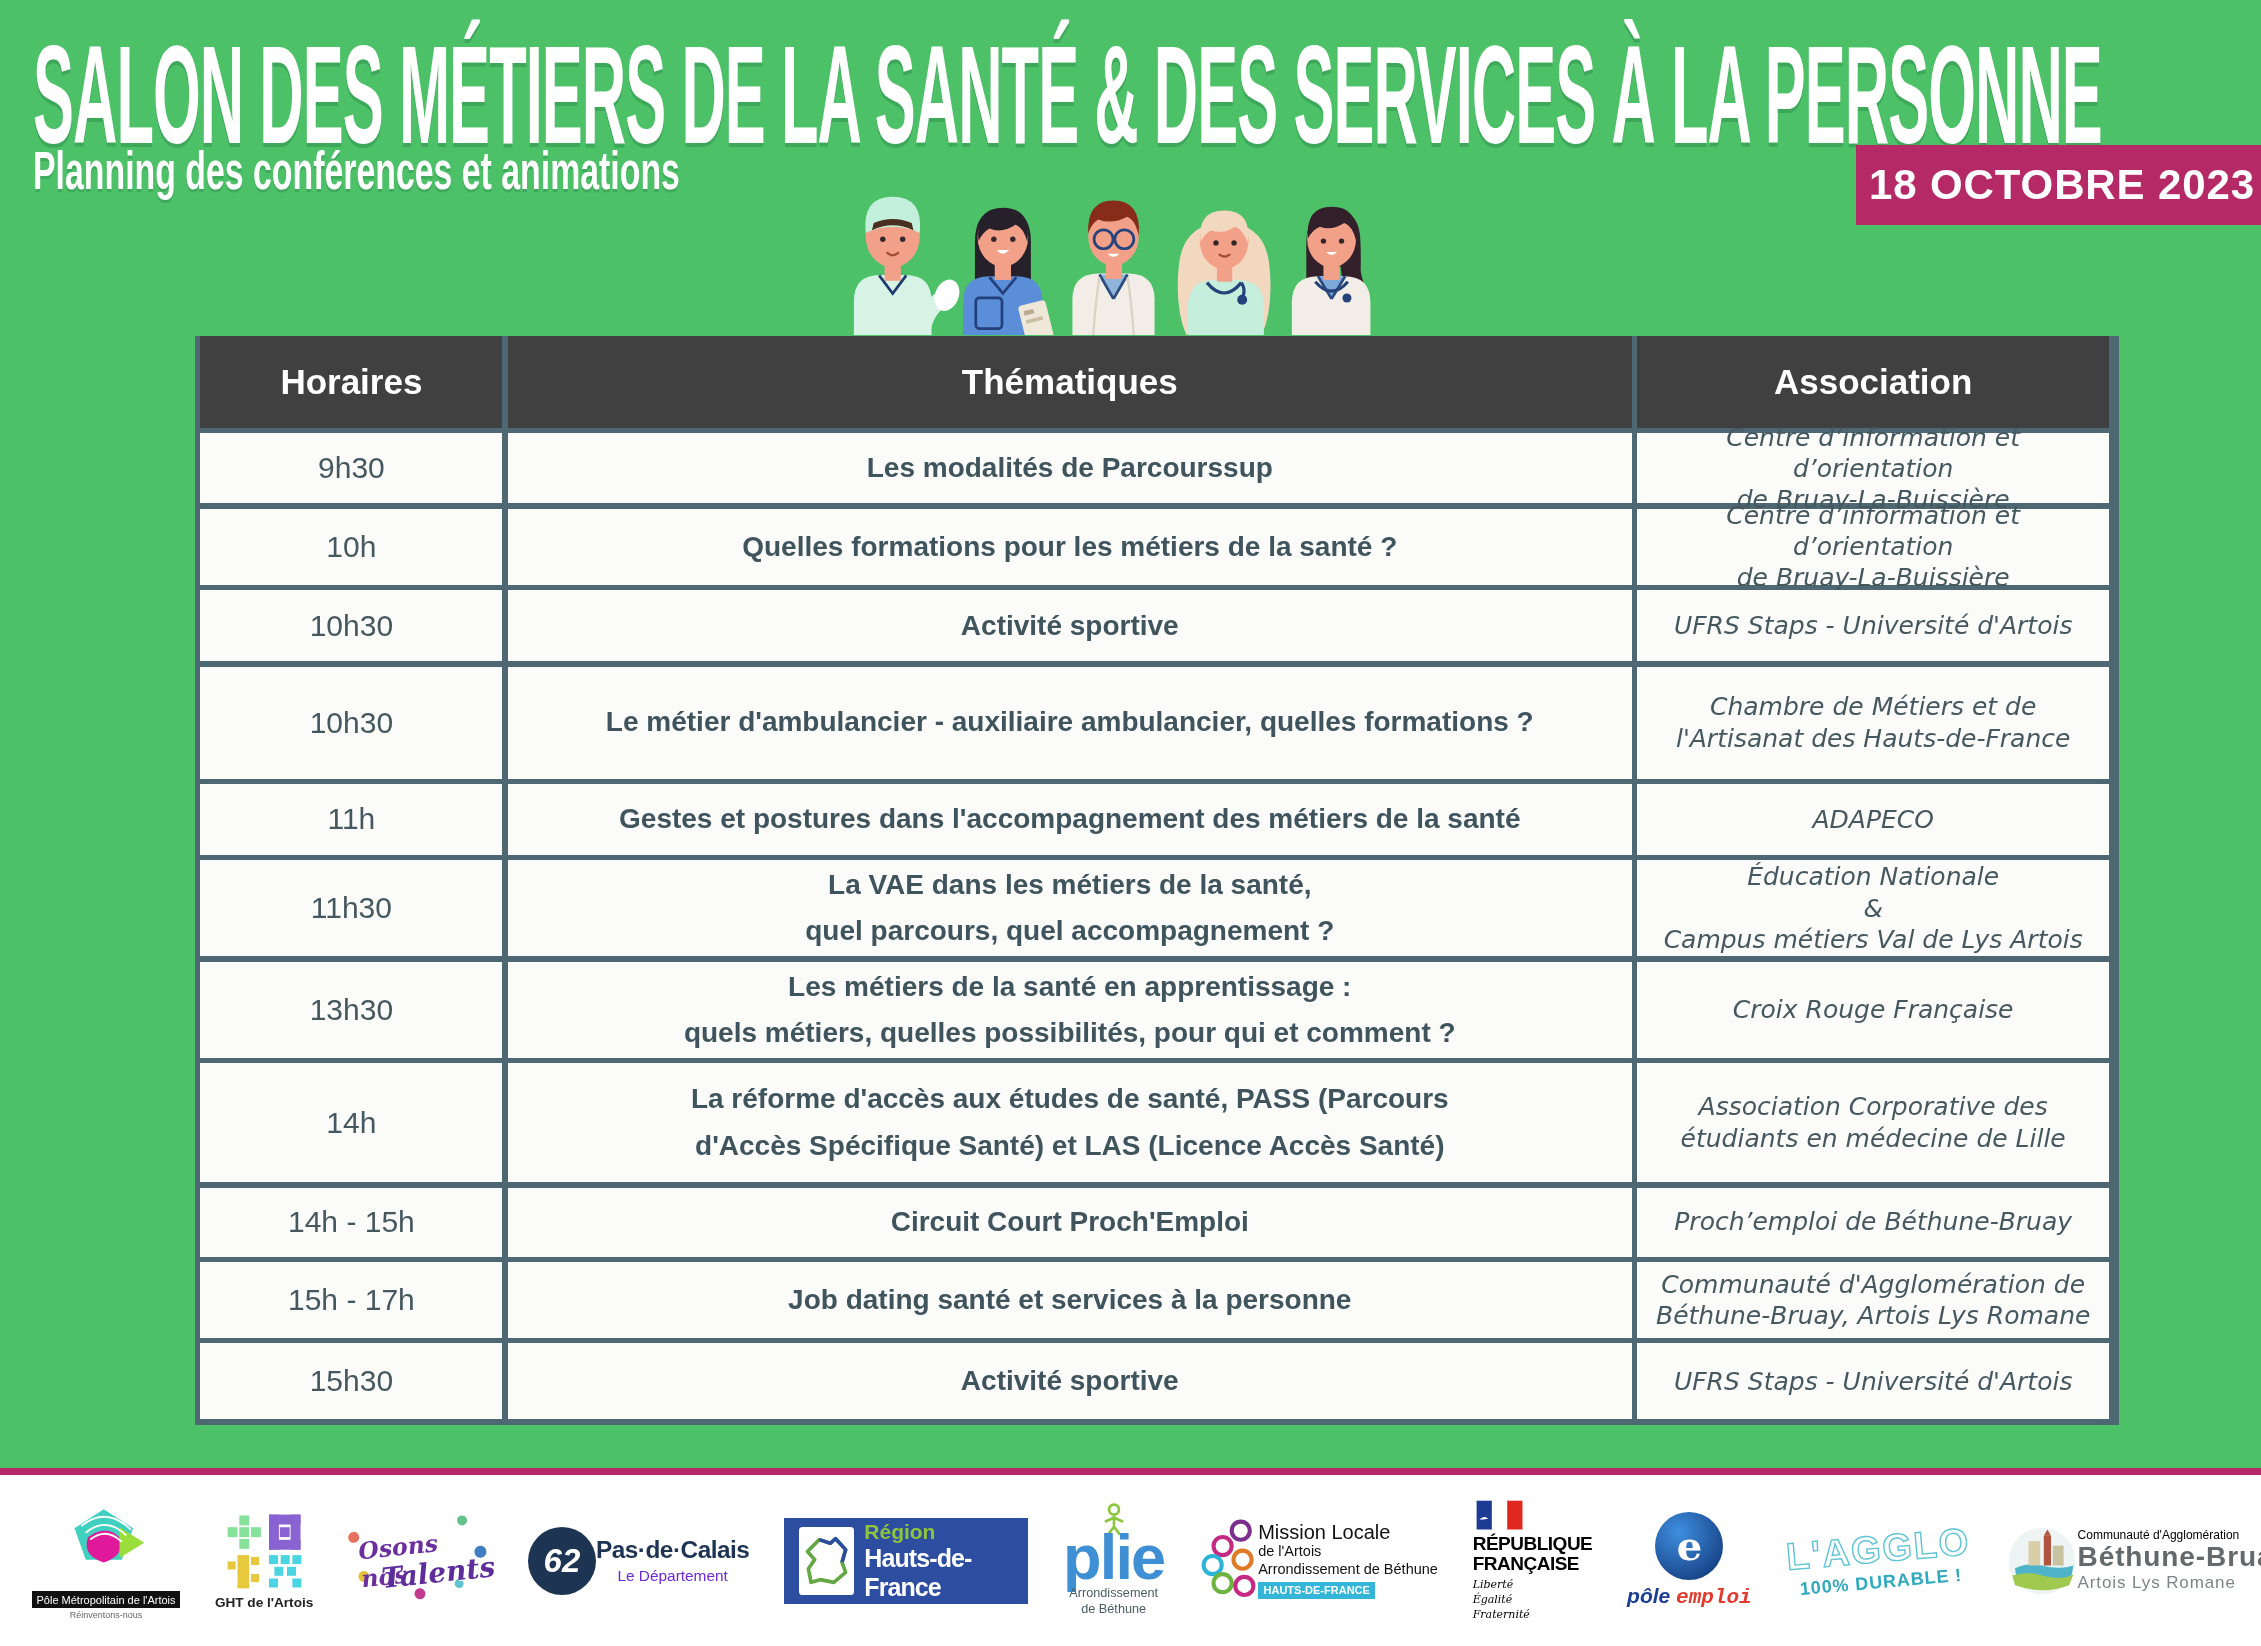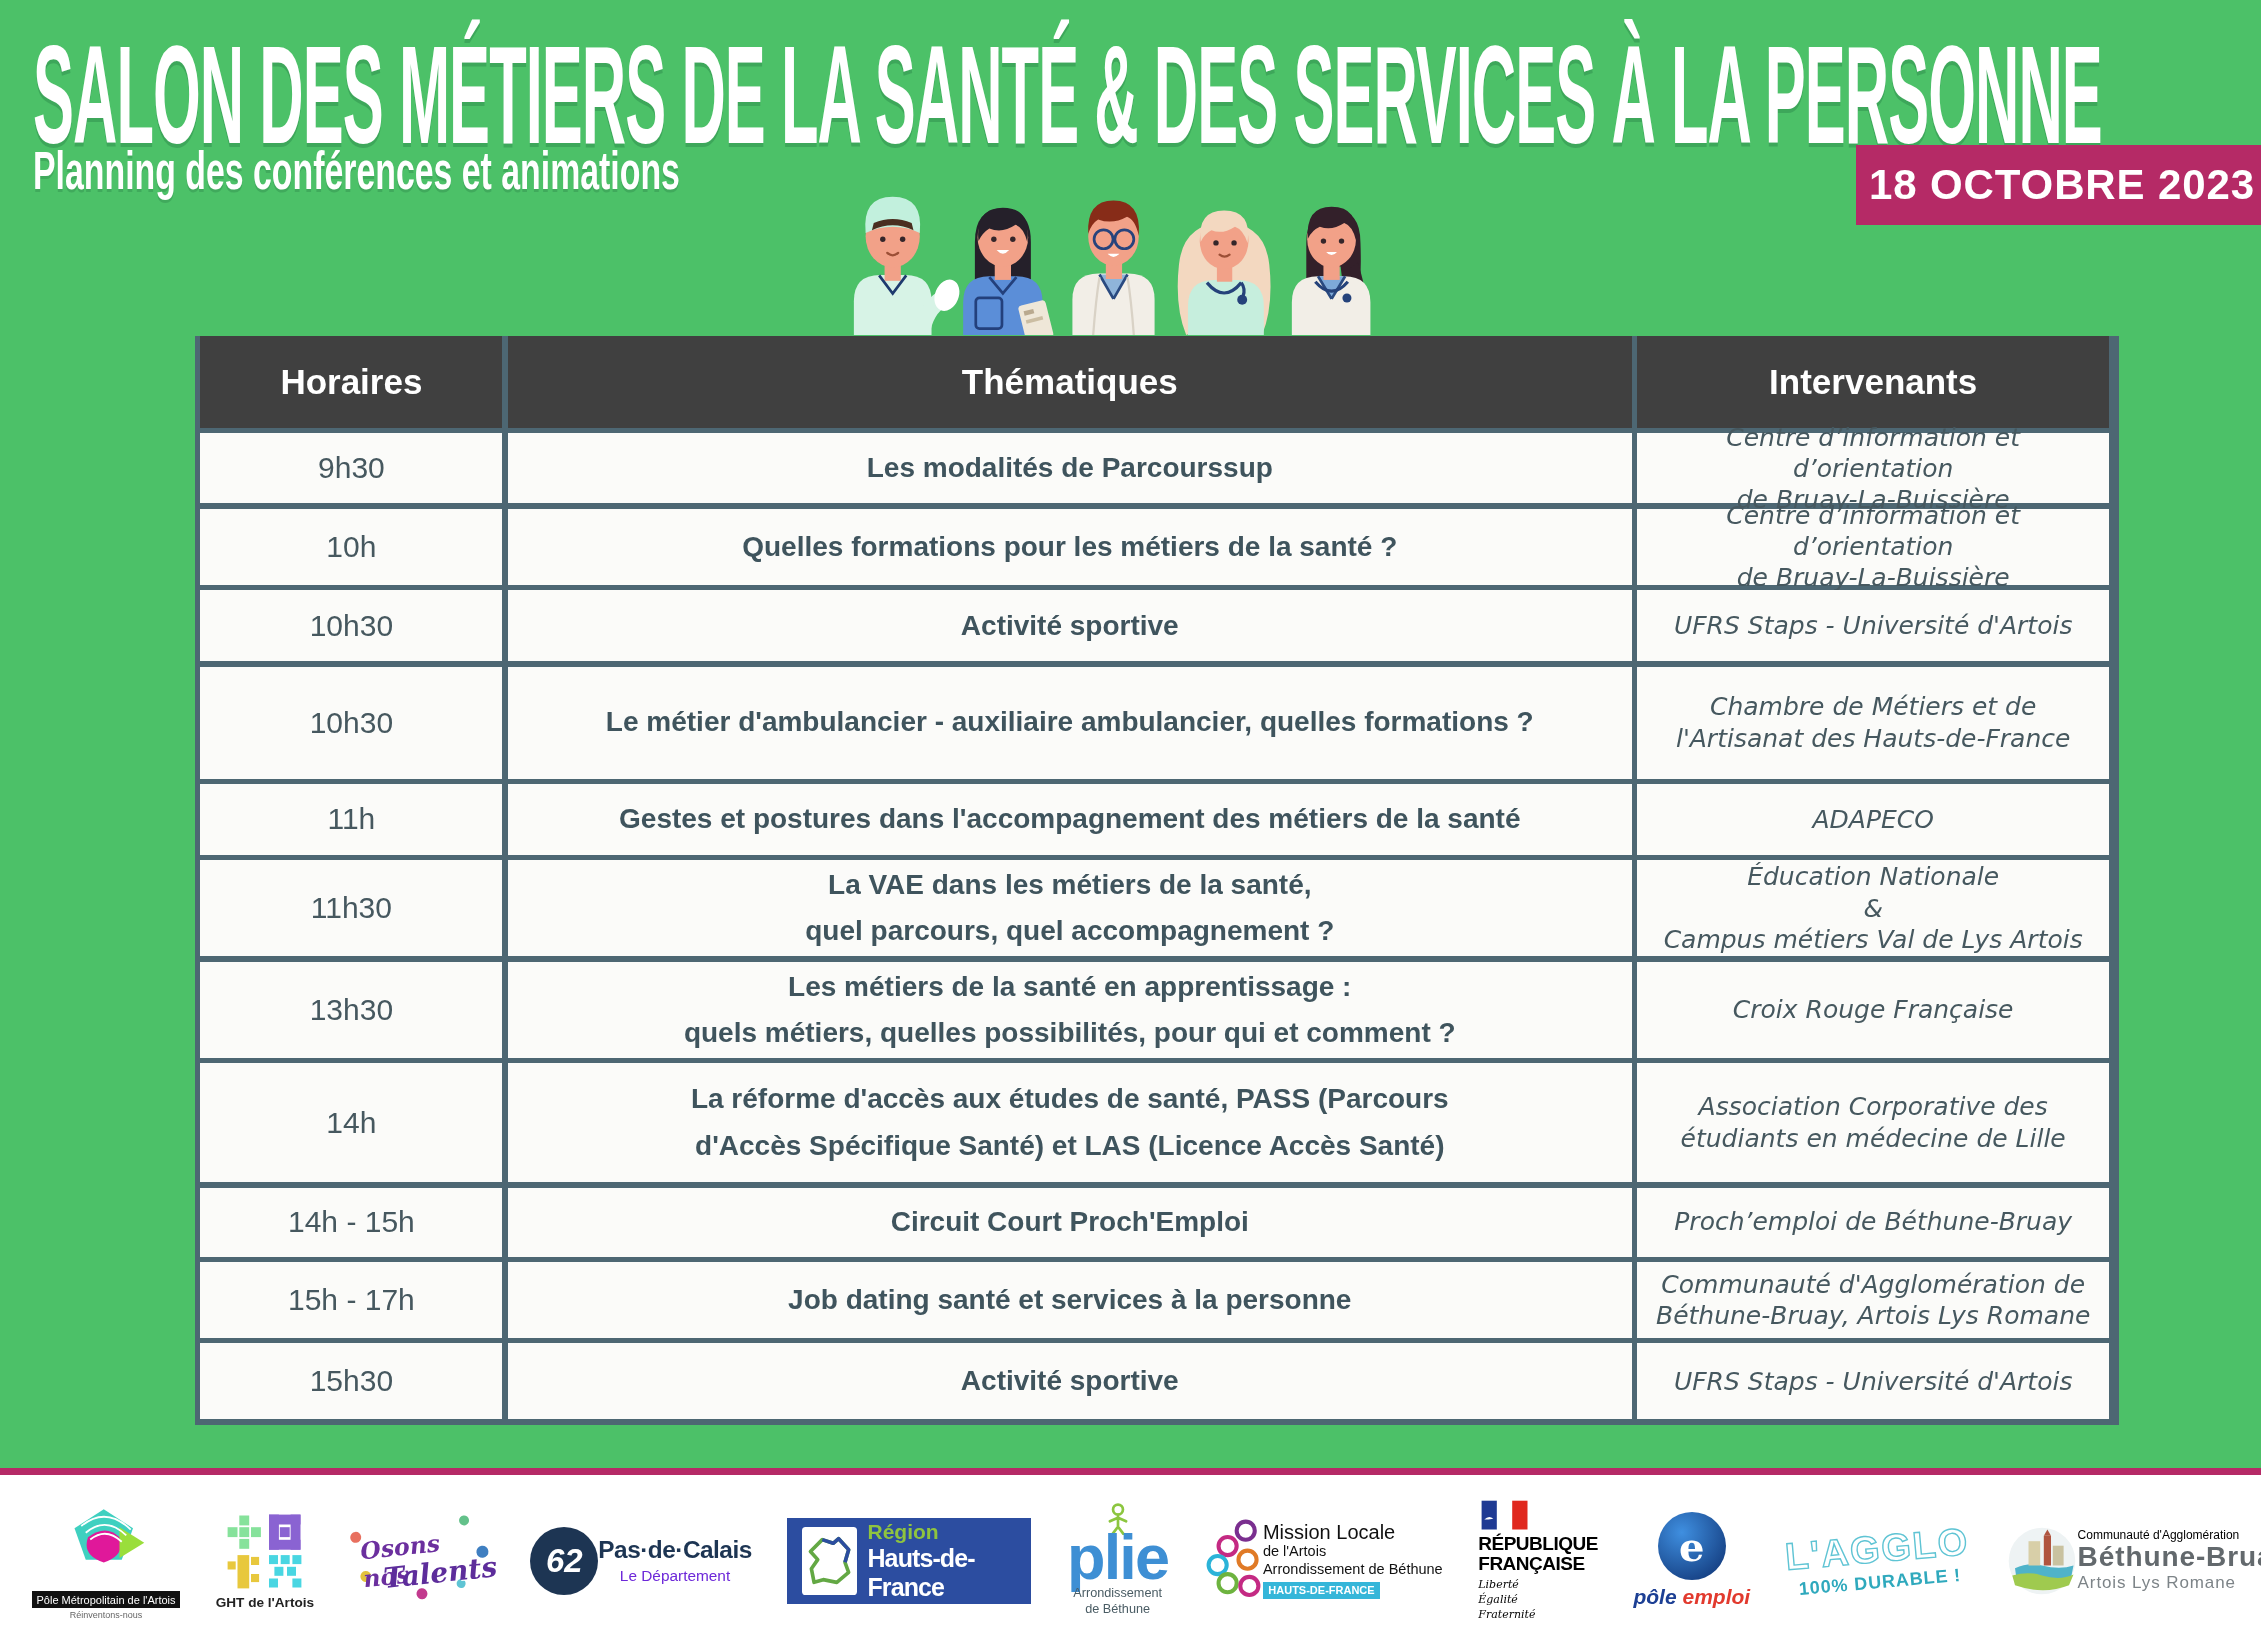--- a/index.html
+++ b/index.html
@@ -49,21 +49,21 @@
 
   .ml-t1{color:#111;font-size:20px;line-height:1.05;text-align:left;}
   .ml-t2{color:#111;font-size:14.5px;line-height:1.2;text-align:left;}
   .ml-badge{background:#35b6d9;color:#fff;font-size:11px;font-weight:bold;padding:2.7px 5.4px;margin-top:3.6px;align-self:flex-start;}
 
   .rf-name{color:#000;font-size:19px;font-weight:800;line-height:1.05;letter-spacing:-0.5px;text-align:left;}
   .rf-motto{font-family:"DejaVu Serif",serif;font-style:italic;font-size:11px;color:#000;line-height:1.35;white-space:pre-line;text-align:left;margin-top:4.5px;}
 
   .pe-circle{width:68px;height:68px;border-radius:50%;background:radial-gradient(circle at 35% 30%,#3f8fe0,#0c2e6e);display:flex;align-items:center;justify-content:center;color:#fff;font-size:40px;font-weight:bold;font-family:"DejaVu Serif",serif;}
   .pe-line{margin-top:4.5px;font-size:21px;font-weight:bold;font-style:italic;}
-  .pe-b{color:#1c3f94;} .pe-r{color:#e23a2e;}
+  .pe-b{color:#1c3f94;} .pe-r{color:#e23a2e;font-family:Liberation Mono, monospace;}
 
   .agglo{transform:rotate(-5deg);}
   .agglo-l1{font-size:38px;font-weight:800;letter-spacing:1.8px;color:transparent;-webkit-text-stroke:1.4px #5fc4d4;}
   .agglo-l2{font-size:18px;font-weight:800;color:#2fa9bd;margin-top:0.9px;letter-spacing:0.9px;}
 
   .bb-t1{color:#000000;font-size:12px;text-align:center;}
   .bb-t2{color:#63696d;font-size:28px;font-weight:bold;letter-spacing:0.9px;text-align:left;line-height:1.1;}
   .bb-t3{color:#7d8488;font-size:17px;text-align:left;letter-spacing:0.9px;}
 </style>
 </head>
@@ -150,21 +150,21 @@
         <circle cx="1110" cy="122" r="6" fill="#35262a"></circle>
       <path d="M1076 146 q12 14 24 0 Z" fill="#ffffff"></path>
       <path d="M1052 212 q36 42 72 0" stroke="#25427a" stroke-width="7" fill="none"></path>
       <circle cx="1122" cy="248" r="10" fill="#25427a"></circle>
     </g>
   </svg>
 
   <div class="sched">
     <div class="hcell">Horaires</div>
     <div class="hcell">Thématiques</div>
-    <div class="hcell">Intervenants</div>
+    <div class="hcell">Association</div>
 
     <div class="cell c-time">9h30</div>
     <div class="cell c-theme">Les modalités de Parcourssup</div>
     <div class="cell c-speaker">Centre d’information et d’orientation
 de Bruay-La-Buissière</div>
 
     <div class="cell c-time">10h</div>
     <div class="cell c-theme">Quelles formations pour les métiers de la santé ?</div>
     <div class="cell c-speaker">Centre d’information et d’orientation
 de Bruay-La-Buissière</div>

